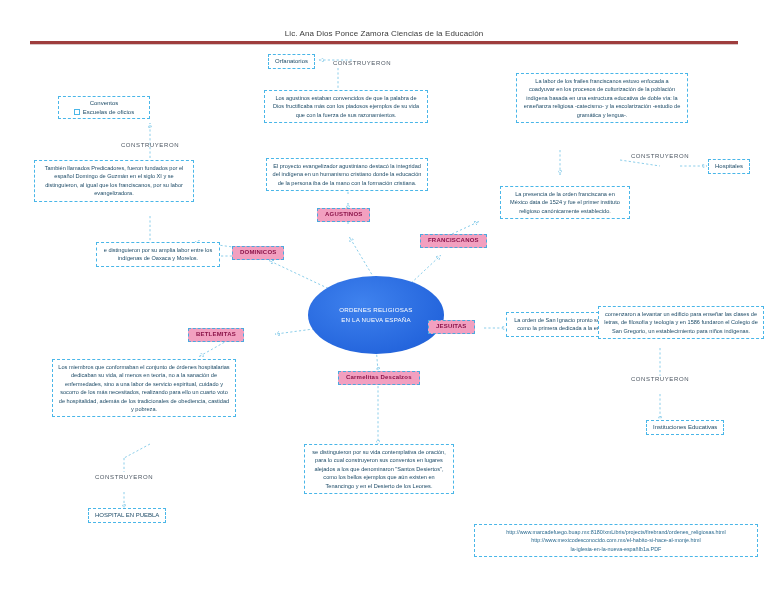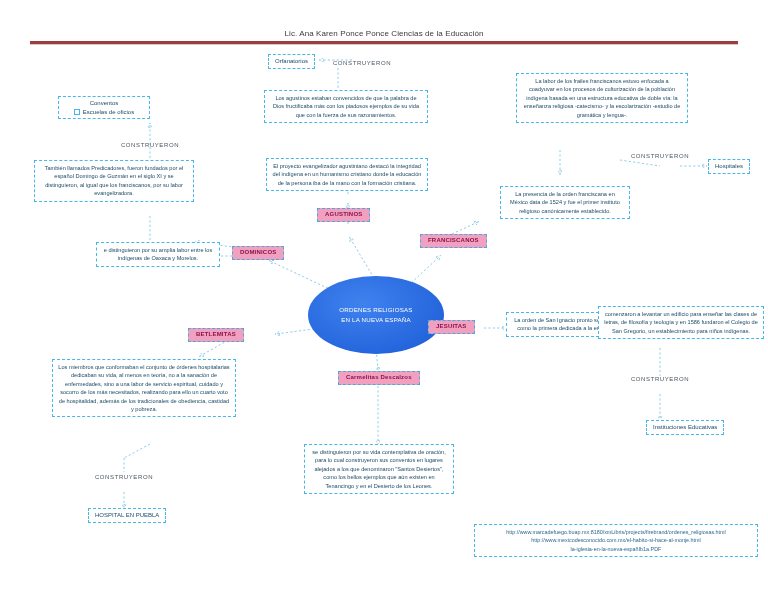--- a/index.html
+++ b/index.html
@@ -48,21 +48,21 @@
   .wires line, .wires path{stroke:#7fc8e8;stroke-width:.9;fill:none;
         stroke-dasharray:2.2 2.2;}
   .arrow{fill:#49b6e8;}
   .url-box{border:1px dashed #49b6e8;background:#ffffff;padding:3px 6px;
         font-size:5.4px;line-height:1.55;text-align:center;color:#2b6a8f;}
 </style>
 </head>
 <body>
 
 <div class="hdr">
-  <div class="hdr-title">Lic. Ana Karen Ponce Ponce Ciencias de la Educación</div>
+  <div class="hdr-title">Lic. Ana Dios Ponce Zamora Ciencias de la Educación</div>
   <div class="hdr-rule"></div>
   <div class="hdr-rule2"></div>
 </div>
 
 <div class="canvas">
 
   <svg class="wires" viewBox="0 0 768 548">
     <defs>
       <marker id="ar" markerWidth="5" markerHeight="5" refX="4" refY="2.5" orient="auto">
         <path class="arrow" d="M0,0 L5,2.5 L0,5 z"></path>

